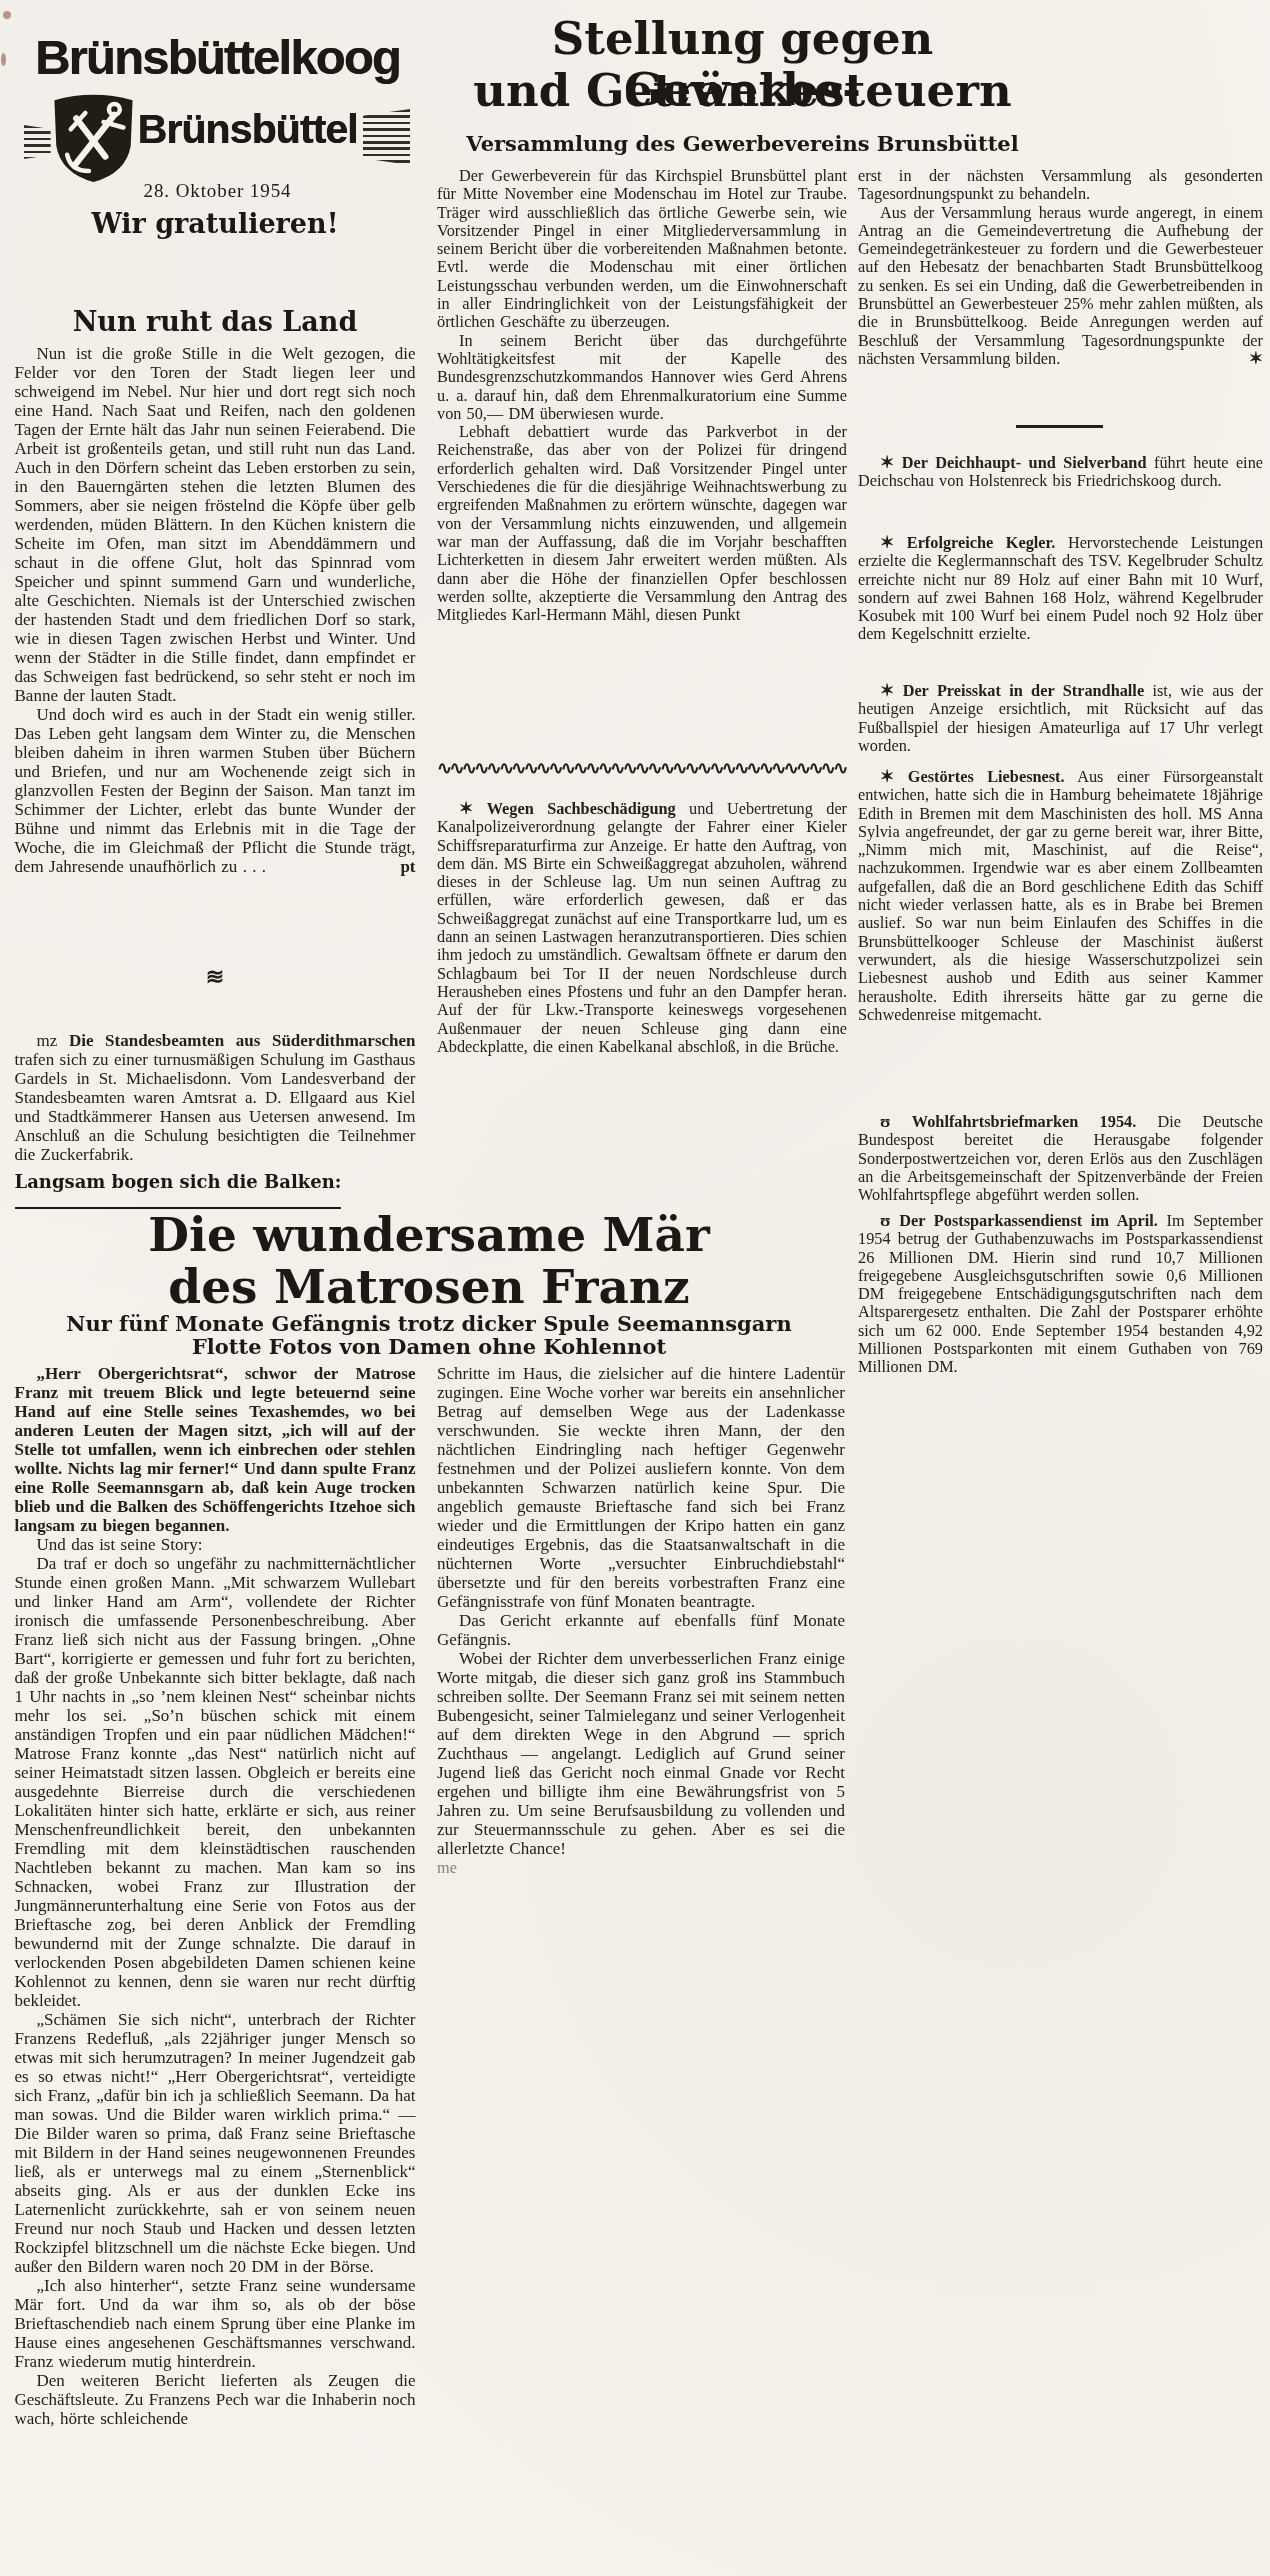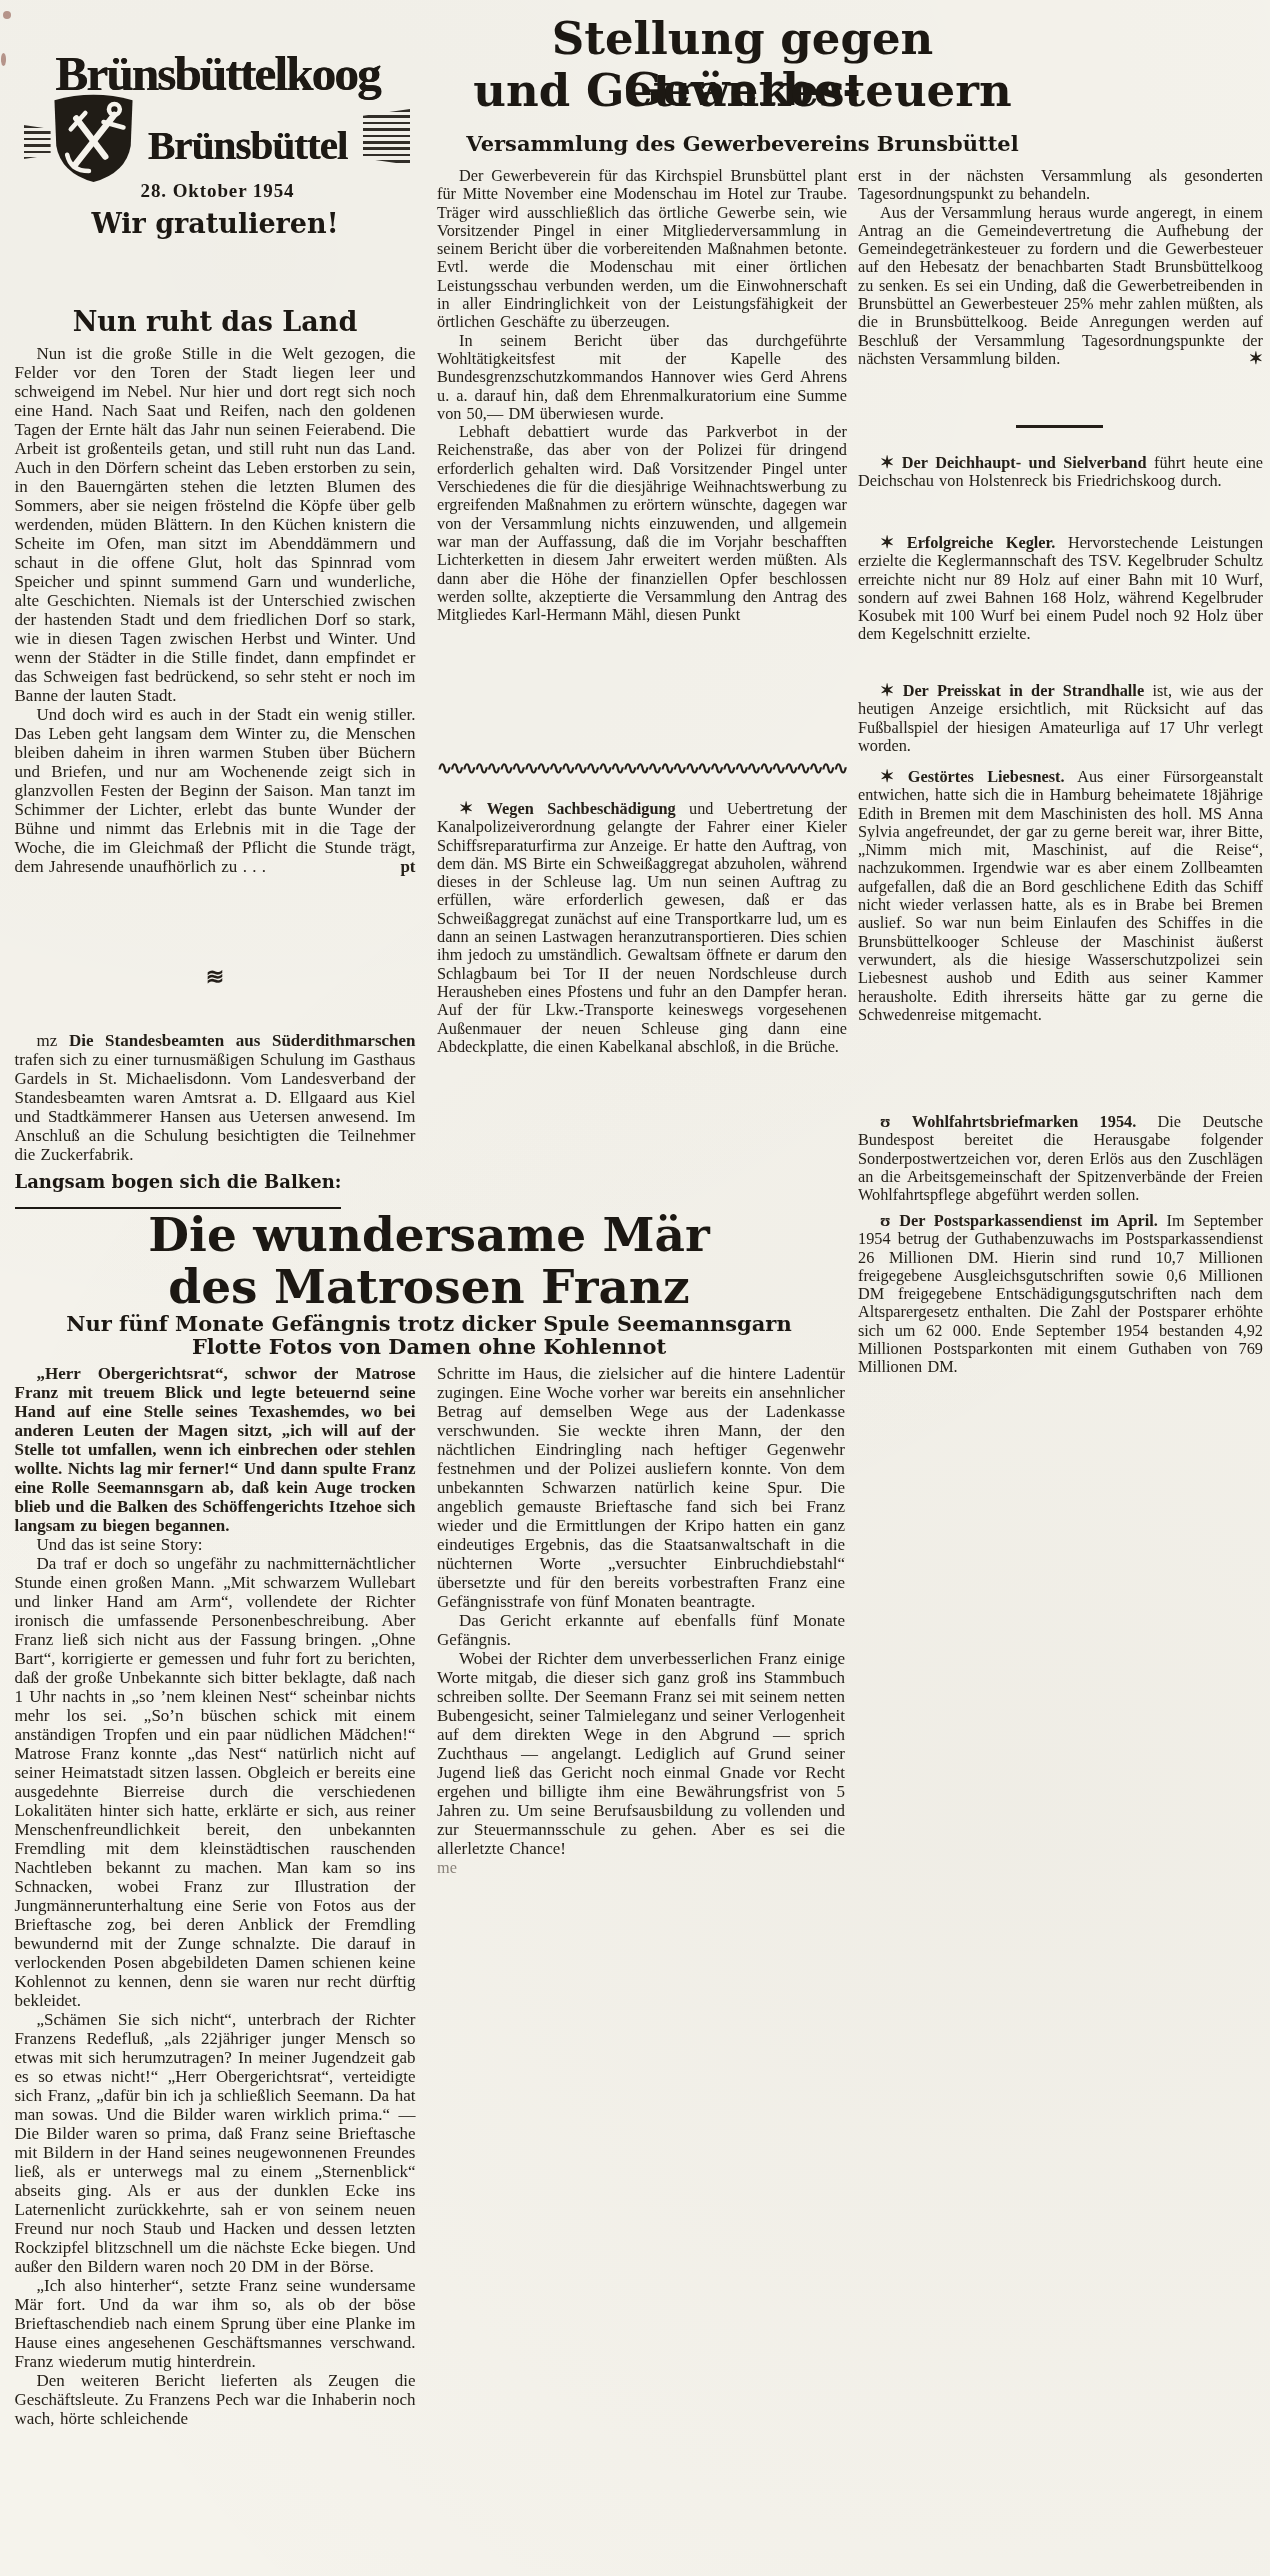--- a/index.html
+++ b/index.html
@@ -11,26 +11,26 @@
     color:#241f19;
     font-family:"Liberation Serif", serif;
     overflow:hidden;
   }
   .abs { position:absolute; }
   .ctr { text-align:center; }
   .nowrap { white-space:nowrap; }
 
   
   .fraktur {
-    font-family:Liberation Serif, serif; font-weight:bold; color:#1d1914;
-    letter-spacing:-1.8px; text-shadow:0.5px 0 0 #1d1914;margin-top:16px;
+    font-family:Liberation Sans, sans-serif; font-weight:bold; color:#1d1914;
+    letter-spacing:-1.8px; text-shadow:0.5px 0 0 #1d1914;
   }
   .m1 { font-size:49px; line-height:71px; }
   .m2 { font-size:41px; line-height:58px; letter-spacing:-0.9px; }
-  .date { font-size:19px; font-weight:bold; letter-spacing:0.9px; color:#1d1914; }
+  .date { font-size:19px; font-weight:normal; letter-spacing:0.9px; color:#1d1914; }
 
   .crest { display:block; }
   .flourish {
     background:repeating-linear-gradient(#211d17 0 2.7px, transparent 2.7px 6.4px);
     opacity:.92;
   }
   .fl-l { clip-path:polygon(0 0,100% 12%,100% 88%,0 100%); }
   .fl-r { clip-path:polygon(0 12%,100% 0,100% 100%,0 88%); }
 
   

